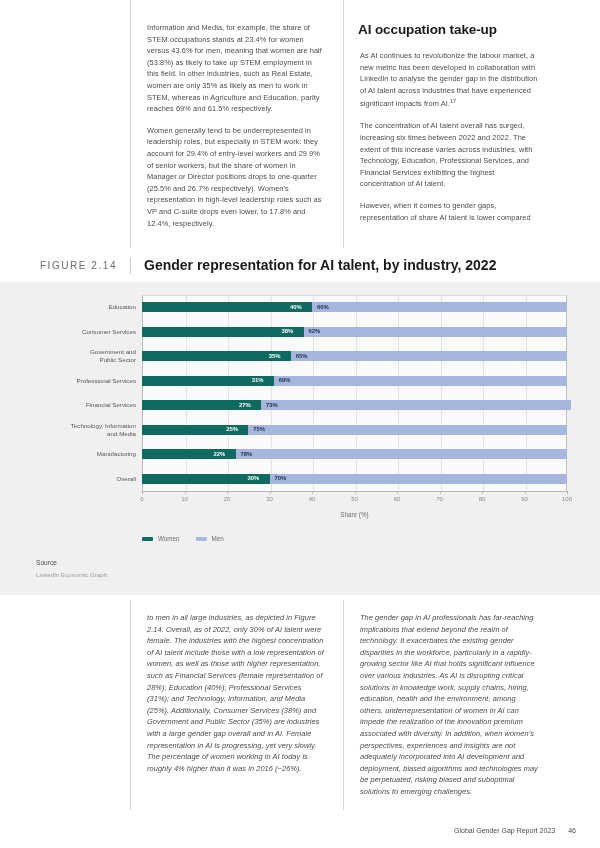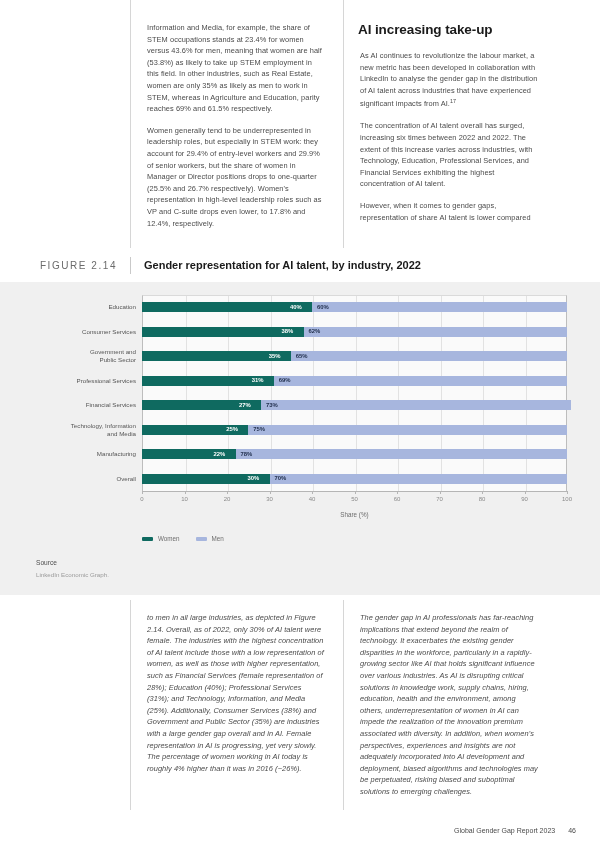--- a/index.html
+++ b/index.html
@@ -64,21 +64,21 @@
     padding-right: 13px;
     box-sizing: border-box;
     font-size: 10px;
     letter-spacing: 1.55px;
     color: #6b6b6b;
   }
   .fig-caption {
     flex: 1;
     padding-left: 13px;
     border-left: 1px solid #c9c9c9;
-    font-size: 11px;
+    font-size: 14px;
     font-weight: bold;
     color: #1a1a1a;
     height: 17px;
     line-height: 17px;
   }
 
   
   .chart-band {
     position: absolute;
     left: 0; top: 282px;
@@ -249,21 +249,21 @@
 </head>
 <body>
 
 <div class="top-section">
   <div class="col-spacer"></div>
   <div class="text-col">
     <p class="body-par">Information and Media, for example, the share of STEM occupations stands at 23.4% for women versus 43.6% for men, meaning that women are half (53.8%) as likely to take up STEM employment in this field. In other industries, such as Real Estate, women are only 35% as likely as men to work in STEM, whereas in Agriculture and Education, parity reaches 69% and 61.5% respectively.</p>
     <p class="body-par">Women generally tend to be underrepresented in leadership roles, but especially in STEM work: they account for 29.4% of entry-level workers and 29.9% of senior workers, but the share of women in Manager or Director positions drops to one-quarter (25.5% and 26.7% respectively). Women's representation in high-level leadership roles such as VP and C-suite drops even lower, to 17.8% and 12.4%, respectively.</p>
   </div>
   <div class="text-col">
-    <h2 class="section-head">AI increasing take-up</h2>
+    <h2 class="section-head">AI occupation take-up</h2>
     <p class="body-par"><span>As AI continues to revolutionize the labour market, a new metric has been developed in collaboration with LinkedIn to analyse the gender gap in the distribution of AI talent across industries that have experienced significant impacts from AI.</span><sup>17</sup></p>
     <p class="body-par">The concentration of AI talent overall has surged, increasing six times between 2022 and 2022. The extent of this increase varies across industries, with Technology, Education, Professional Services, and Financial Services exhibiting the highest concentration of AI talent.</p>
     <p class="body-par">However, when it comes to gender gaps, representation of share AI talent is lower compared</p>
   </div>
 </div>
 
 <div class="fig-title-row">
   <div class="fig-label">FIGURE 2.14</div>
   <div class="fig-caption">Gender representation for AI talent, by industry, 2022</div>
 </div>

